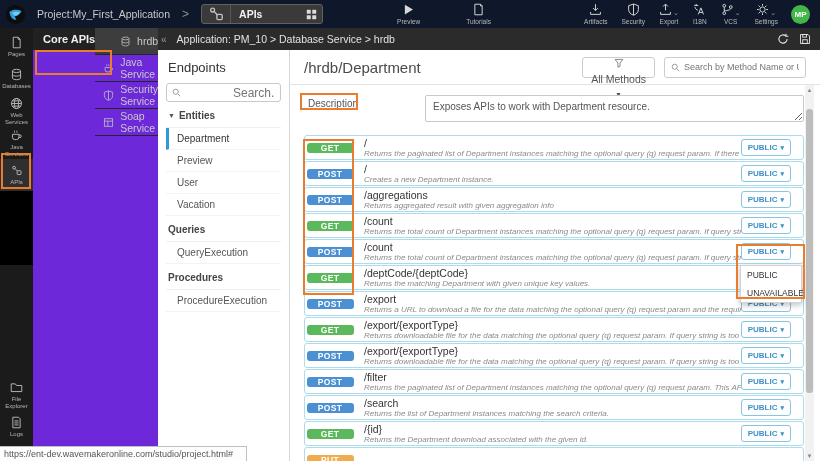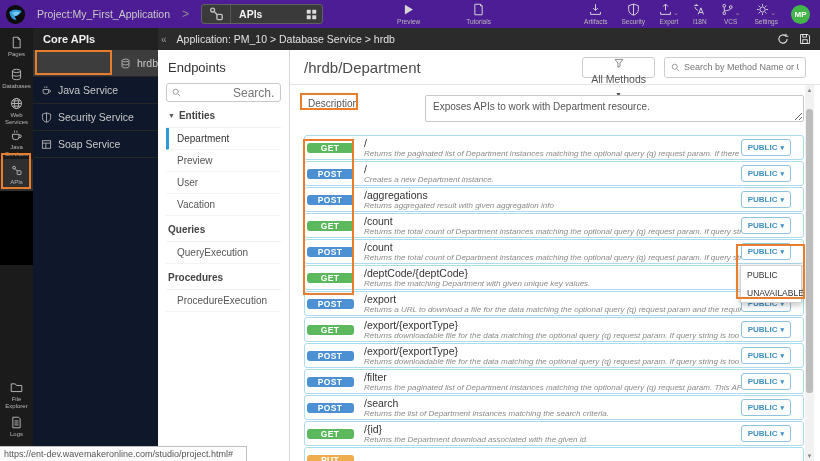--- a/index.html
+++ b/index.html
@@ -3,21 +3,21 @@
 <meta charset="utf-8">
 <style>
   * { margin:0; padding:0; box-sizing:border-box; }
   html,body { background:#e9e9e9; }
   #page {
     width:820px; height:461px; position:relative; overflow:hidden;
     background:#fff; font-family:"Liberation Sans", sans-serif;
     -webkit-font-smoothing:antialiased;
   }
   
-  .topbar { height:28px; background:#4c1d95; display:flex; align-items:center; padding:0 10px 0 5px; }
+  .topbar { height:28px; background:#0f172a; display:flex; align-items:center; padding:0 10px 0 5px; }
   .logo { width:21px; height:21px; flex:0 0 auto; }
   .tb-project { color:#c9c9c9; font-size:10.5px; margin-left:11px; white-space:nowrap; }
   .tb-chevron { color:#8f8f8f; margin:0 12px; font-size:12px; }
   .tb-tab { height:20px; width:122px; background:#3a3a3a; border:1px solid #616161; border-radius:3px; display:flex; align-items:center; }
   .tb-tab .icon-cell { padding:0 5px; border-right:1px solid #575757; color:#c2c2c2; display:flex; align-items:center; height:100%; }
   .tb-tab .tab-label { flex:1; color:#f2f2f2; font-size:10.5px; font-weight:bold; padding-left:8px; }
   .tb-tab .grid-cell { padding:0 5px; color:#dcdcdc; display:flex; }
   .tb-item { display:flex; flex-direction:column; align-items:center; gap:2px; color:#b9b9b9; font-size:6.5px; cursor:default; }
   .tb-item .ticon { width:13px; height:13px; color:#d6d6d6; display:flex; }
   .tb-item .icon-row { display:flex; align-items:flex-end; }
@@ -30,21 +30,21 @@
   .app { display:flex; height:433px; }
   .iconbar { width:33px; background:#1b1b1b; display:flex; flex-direction:column; align-items:center; padding-top:3px; }
   .ib-item { width:100%; height:32px; display:flex; flex-direction:column; align-items:center; justify-content:center; gap:2px; color:#b5b5b5; font-size:6px; text-align:center; line-height:1.15; }
   .ib-item.active { background:#2f2f2f; }
   .ib-item .iicon { width:13px; height:13px; flex:0 0 auto; }
   .black-gap { width:100%; height:74px; background:#000; }
   .ib-spacer { flex:1; }
   .ib-dots { height:14px; color:#b5b5b5; margin-bottom:4px; }
   .ib-dots .iicon { width:14px; height:8px; }
   
-  .coreapis { width:125px; background:#0f172a; display:flex; flex-direction:column; }
+  .coreapis { width:125px; background:#6d28d9; display:flex; flex-direction:row; }
   .ca-header { height:22px; background:#212121; color:#f0f0f0; font-size:11px; font-weight:bold; display:flex; align-items:center; padding-left:10px; flex:0 0 auto; }
   .ca-item { height:27px; display:flex; align-items:center; gap:6px; padding-left:8px; color:#c9c9c9; font-size:10.5px; border-bottom:1px solid #262626; flex:0 0 auto; }
   .ca-item.selected { background:#3d3d3d;justify-content:flex-end; }
   .ca-item .cicon { width:11px; height:11px; color:#bdbdbd; flex:0 0 auto; }
   
   .workspace { flex:1; display:flex; flex-direction:column; min-width:0; }
   .appheader { height:22px; background:#2b2b2b; display:flex; align-items:center; color:#e2e2e2; font-size:10.5px; flex:0 0 auto; }
   .collapse { color:#9a9a9a; font-size:10px; margin-left:3px; }
   .breadcrumb { margin-left:10px; white-space:nowrap; }
   .ah-spacer { flex:1; }

